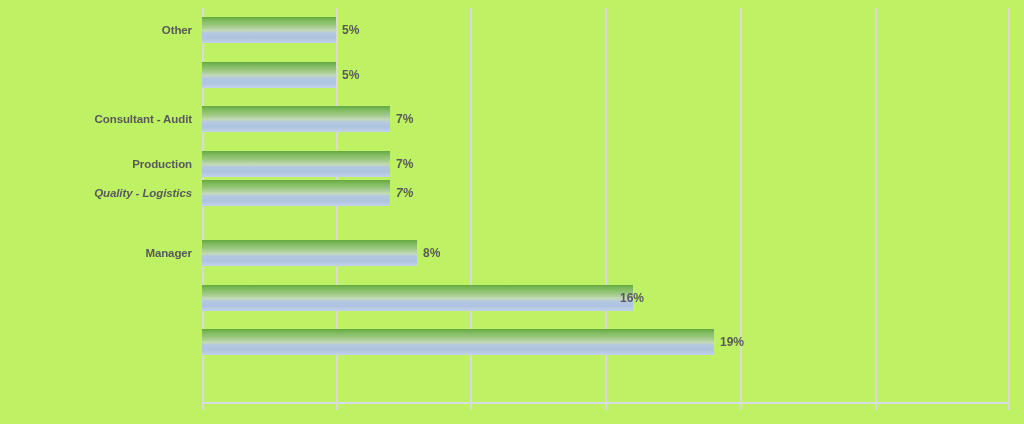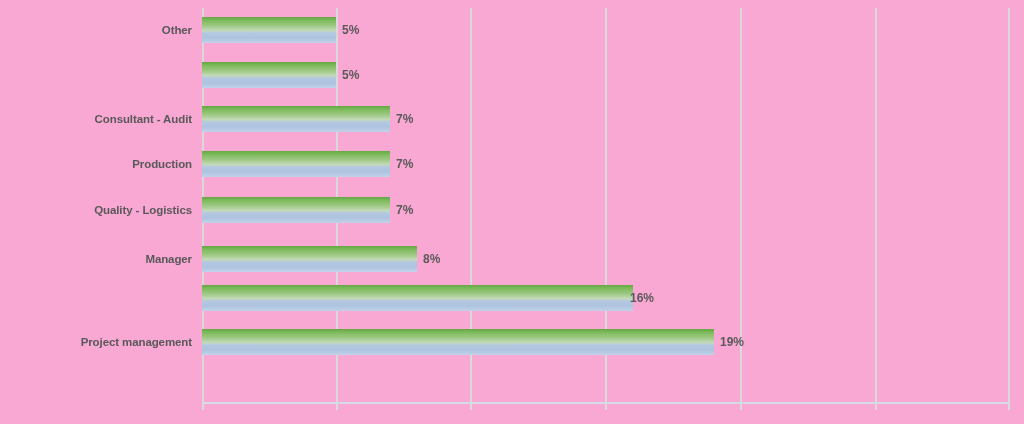--- a/index.html
+++ b/index.html
@@ -11,21 +11,21 @@
     width: 1024px;
     height: 424px;
     overflow: hidden;
     font-family: "Liberation Sans", sans-serif;
   }
 
   #chart-root {
     position: relative;
     width: 1024px;
     height: 424px;
-    background: #f9a8d4;
+    background: #bef264;
   }
 
   
   
   .plot-area {
     position: absolute;
     left: 202px;
     top: 0px;
     width: 808px;
     height: 424px;
@@ -158,45 +158,44 @@
     </div>
 
     <div class="row" style="top:133.8px;">
       <div class="cat-label">Production</div>
       <div class="bar-wrap" style="width:188px;">
         <div class="bar" style="width:188px;"></div>
         <div class="bar-value" style="left:194px;">7%</div>
       </div>
     </div>
 
-    <div class="row" style="top:180px;">
+    <div class="row" style="top:163px;font-style:italic;">
       <div class="cat-label">Quality - Logistics</div>
       <div class="bar-wrap" style="width:188px;">
         <div class="bar" style="width:188px;"></div>
         <div class="bar-value" style="left:194px;">7%</div>
       </div>
     </div>
 
-    <div class="row" style="top:229px;">
+    <div class="row" style="top:223px;">
       <div class="cat-label">Manager</div>
       <div class="bar-wrap" style="width:215px;">
         <div class="bar" style="width:215px;"></div>
         <div class="bar-value" style="left:221px;">8%</div>
       </div>
     </div>
 
     <div class="row" style="top:267.6px;">
       <div class="bar-wrap" style="width:431px;">
         <div class="bar" style="width:431px;"></div>
-        <div class="bar-value" style="left:428px;">16%</div>
+        <div class="bar-value" style="left:418px;">16%</div>
       </div>
     </div>
 
     <div class="row" style="top:312.2px;">
-      <div class="cat-label">Project management</div>
       <div class="bar-wrap" style="width:436px;">
         <div class="bar" style="width:512px;"></div>
         <div class="bar-value" style="left:518px;">19%</div>
       </div>
     </div>
 
 
   </div>
 
   <div class="baseline"></div>

